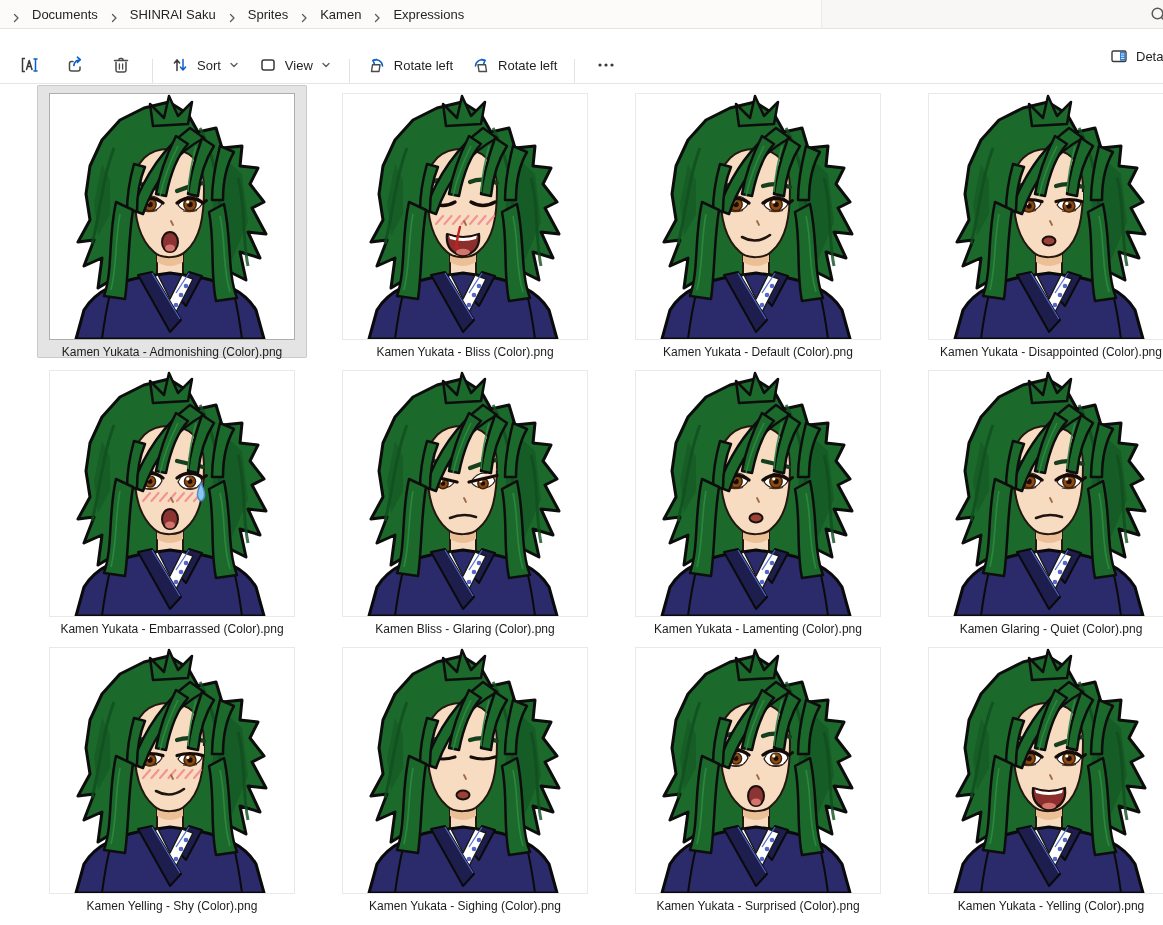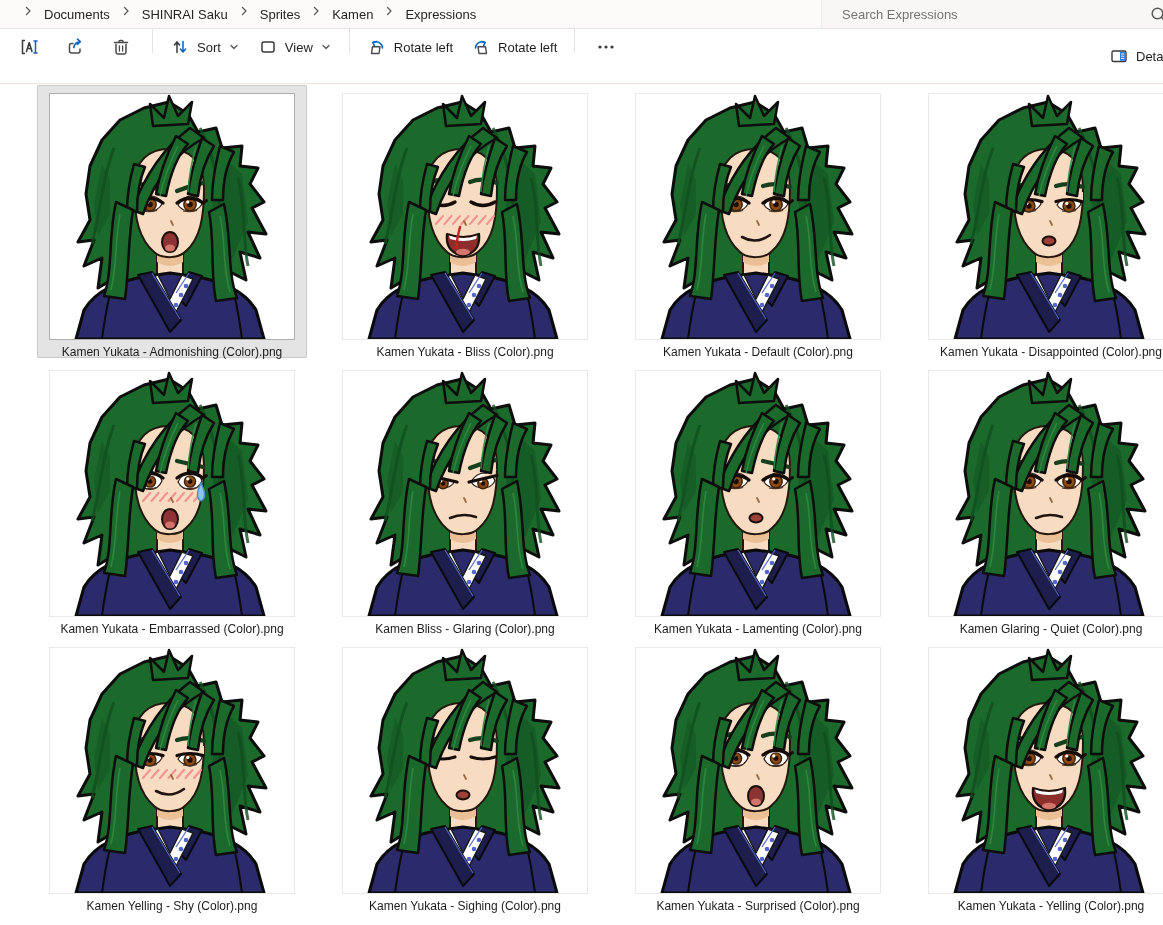--- a/index.html
+++ b/index.html
@@ -8,38 +8,38 @@
     width:1163px; height:925px; overflow:hidden; background:#ffffff;
     font-family:"Liberation Sans", sans-serif;
     -webkit-font-smoothing:antialiased;
   }
   
   .topbar {
     position:relative; height:29px; background:#fcfbfa;
     border-bottom:1px solid #e5e4e2; display:flex; align-items:center;
     box-sizing:border-box;
   }
-  .crumbs { display:flex; align-items:flex-start; padding-left:20px; font-size:13px; color:#242424; }
+  .crumbs { display:flex; align-items:flex-end; padding-left:8px; font-size:13px; color:#242424; }
   .crumb { padding:2px 8px; border-radius:4px; white-space:nowrap; cursor:default; }
   .crumb-chev { display:flex; align-items:center; margin:0 2px; }
   .searchzone {
     position:absolute; right:0; top:0; width:342px; height:29px;
     background:#f8f7f5; border-left:1px solid #edebe9; border-bottom:1px solid #e5e4e2;
     box-sizing:border-box; display:flex; align-items:center;
   }
   .searchzone input {
     border:none; outline:none; background:transparent; font-family:inherit;
     font-size:13px; color:#333; padding-left:20px; width:285px;
   }
   .searchzone input::placeholder { color:#757575; opacity:1; }
   .search-mag { position:absolute; right:-6px; top:5px; }
   
   .toolbar {
     position:relative; height:55px; background:#ffffff;
-    border-bottom:1px solid #ece4e0; display:flex; align-items:flex-start;
+    border-bottom:1px solid #ece4e0; display:flex; align-items:flex-end;
     padding-left:6px; box-sizing:border-box;
   }
   .tbtn {
     display:flex; align-items:center; gap:7px; border:none; background:transparent;
     height:36px; padding:0 9px; font-size:13px; color:#1f1f1f; font-family:inherit;
     border-radius:4px; cursor:default; white-space:nowrap;
   }
   .tbtn.icon-only { padding:0 13px; }
   .tbtn svg { display:block; }
   .sep { width:1px; height:24px; background:#e5e3e1; margin:0 8px; }
@@ -91,21 +91,20 @@
       </span>
       <span class="crumb">Kamen</span>
       <span class="crumb-chev">
         <svg width="12" height="12" viewBox="0 0 12 12" fill="none">
           <path d="M4.5,2.5 L8,6 L4.5,9.5" stroke="#5a5a5a" stroke-width="1.3" stroke-linecap="round" stroke-linejoin="round"></path>
         </svg>
       </span>
       <span class="crumb">Expressions</span>
     </div>
   <div class="searchzone">
-    <input type="text" placeholder="Search Expressions" style="">
     <span class="search-mag">
       <svg width="20" height="20" viewBox="0 0 20 20">
         <circle cx="8.5" cy="8.5" r="5.3" fill="none" stroke="#5a5a5a" stroke-width="1.5"></circle>
         <path d="M12.6,12.6 L16.6,16.6" stroke="#5a5a5a" stroke-width="1.5" stroke-linecap="round"></path>
       </svg>
     </span>
   </div>
 </div>
 
 <div class="toolbar">

